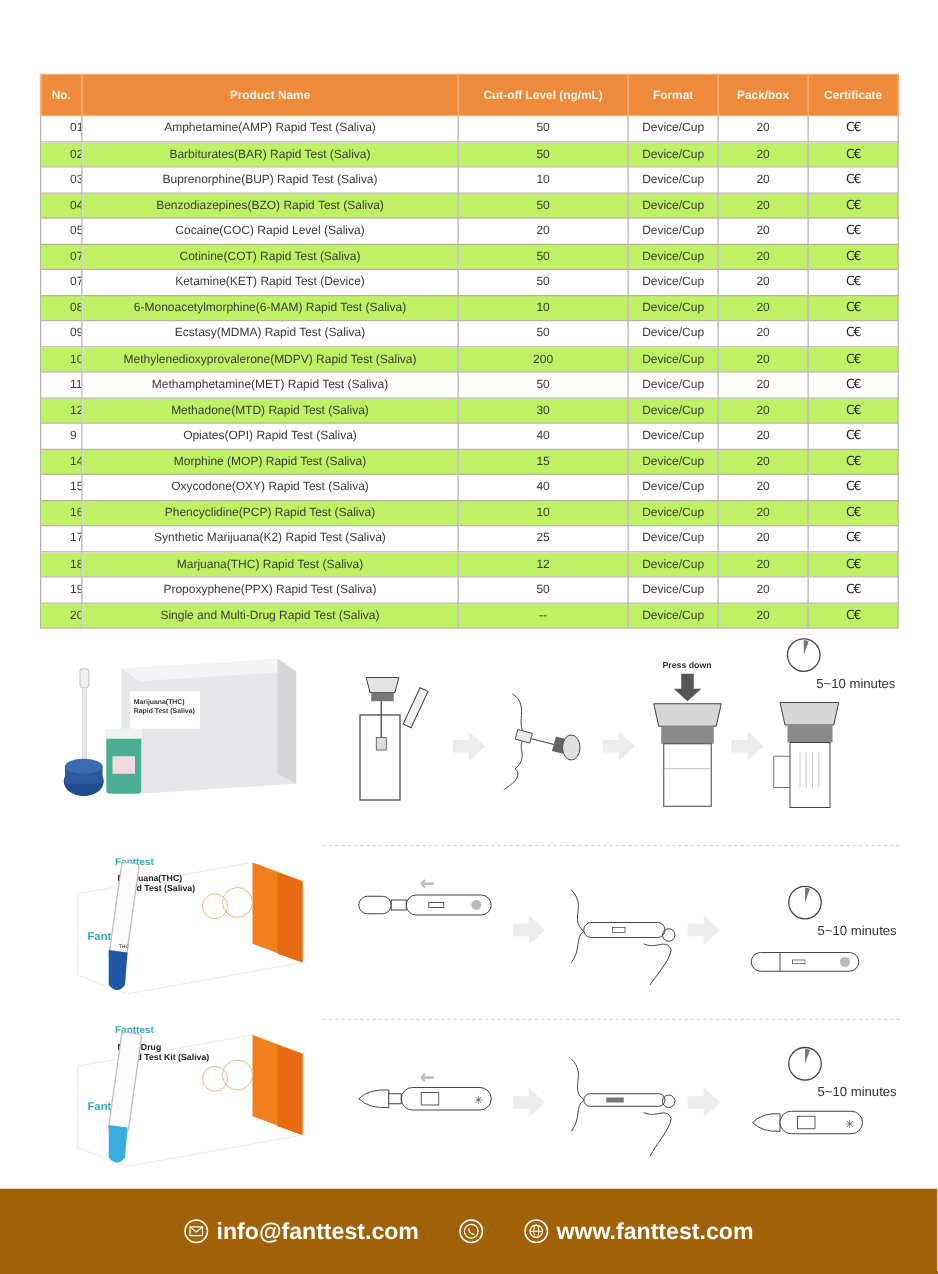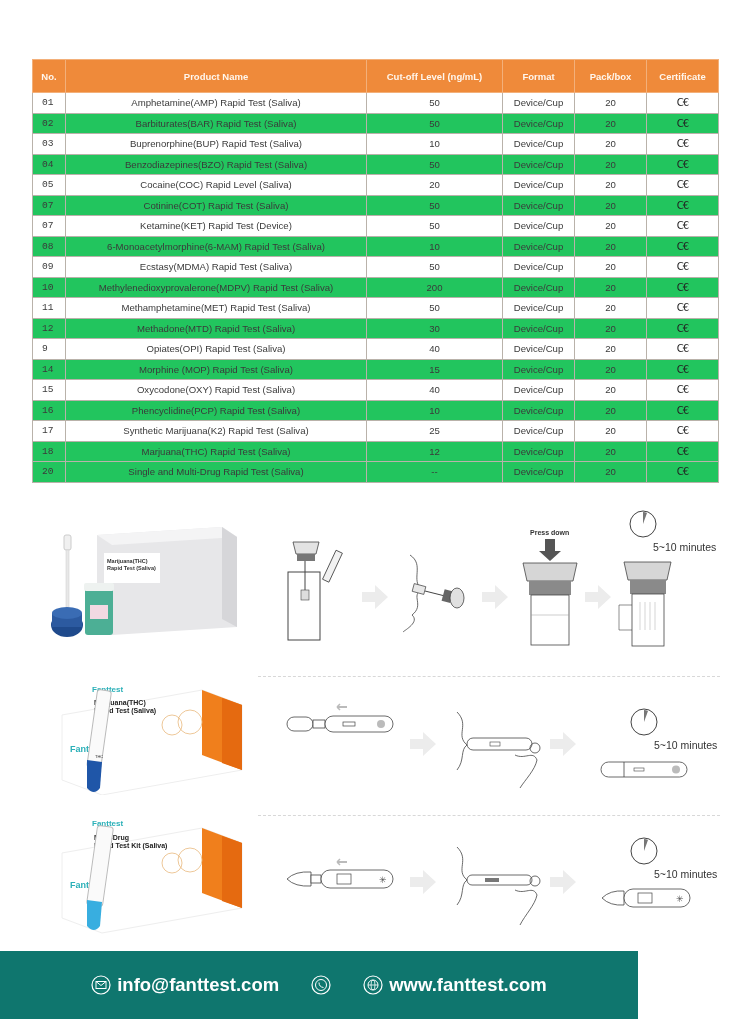--- a/index.html
+++ b/index.html
@@ -11,36 +11,36 @@
     border-collapse: collapse; table-layout: fixed; font-size: 9.6px;
   }
   .product-table th {
     background: #ef8a3a; color: #fff6ec; font-weight: bold; height: 33px;
     border: 1px solid #f3b07a; text-align: center; font-size: 9.5px;
   }
   .product-table td {
     height: 20.5px; border: 1px solid #b9b2aa; text-align: center; color: #3a3a3a;
     white-space: nowrap; overflow: hidden;
   }
-  .product-table td.no { text-align: left; padding-left: 9px; font-family: Liberation Mono, monospace; }
+  .product-table td.no { text-align: left; padding-left: 23px; }
   .product-table tr.odd td { background: #ffffff; }
-  .product-table tr.even td { background: #22c55e; }
+  .product-table tr.even td { background: #bef264; }
   .ce { font-family: "DejaVu Sans", sans-serif; font-size: 10px; letter-spacing: -1px; color: #222; }
 
   .section { position: absolute; left: 0; width: 750px; }
   .product-img { position: absolute; left: 42px; }
   .steps { position: absolute; left: 285px; }
   .divider { position: absolute; left: 258px; width: 462px; border-top: 1px dashed #d8d8d8; }
   .arrow-glyph { position: absolute; width: 26px; height: 24px; }
   .step-label { position: absolute; font-size: 10.5px; color: #333; white-space: nowrap; padding-left: 40px; }
   .press-label { position: absolute; font-size: 7px; font-weight: bold; color: #333; }
 
   .footer {
-    position: absolute; left: 0; top: 951px; width: 638px; height: 68px;
-    background: #0f766e; display: flex; align-items: center; justify-content: center; gap: 32px;
+    position: absolute; left: 0; top: 951px; width: 750px; height: 68px;
+    background: #a16207; display: flex; align-items: center; justify-content: center; gap: 32px;
     color: #fff;
   }
   .contact { display: flex; align-items: center; gap: 6px; font-size: 18.5px; font-weight: bold; }
   .contact svg { width: 20px; height: 20px; }
 </style>
 </head>
 <body>
 
 <table class="product-table">
   <colgroup>
@@ -199,20 +199,28 @@
     <td><span class="ce">C€</span></td>
   </tr>
       <tr class="even">
     <td class="no">18</td>
     <td>Marjuana(THC) Rapid Test (Saliva)</td>
     <td>12</td>
     <td>Device/Cup</td>
     <td>20</td>
     <td><span class="ce">C€</span></td>
   </tr>
+      <tr class="odd">
+    <td class="no">19</td>
+    <td>Propoxyphene(PPX) Rapid Test (Saliva)</td>
+    <td>50</td>
+    <td>Device/Cup</td>
+    <td>20</td>
+    <td><span class="ce">C€</span></td>
+  </tr>
       <tr class="even">
     <td class="no">20</td>
     <td>Single and Multi-Drug Rapid Test (Saliva)</td>
     <td>--</td>
     <td>Device/Cup</td>
     <td>20</td>
     <td><span class="ce">C€</span></td>
   </tr>
     </tbody>
 </table>

